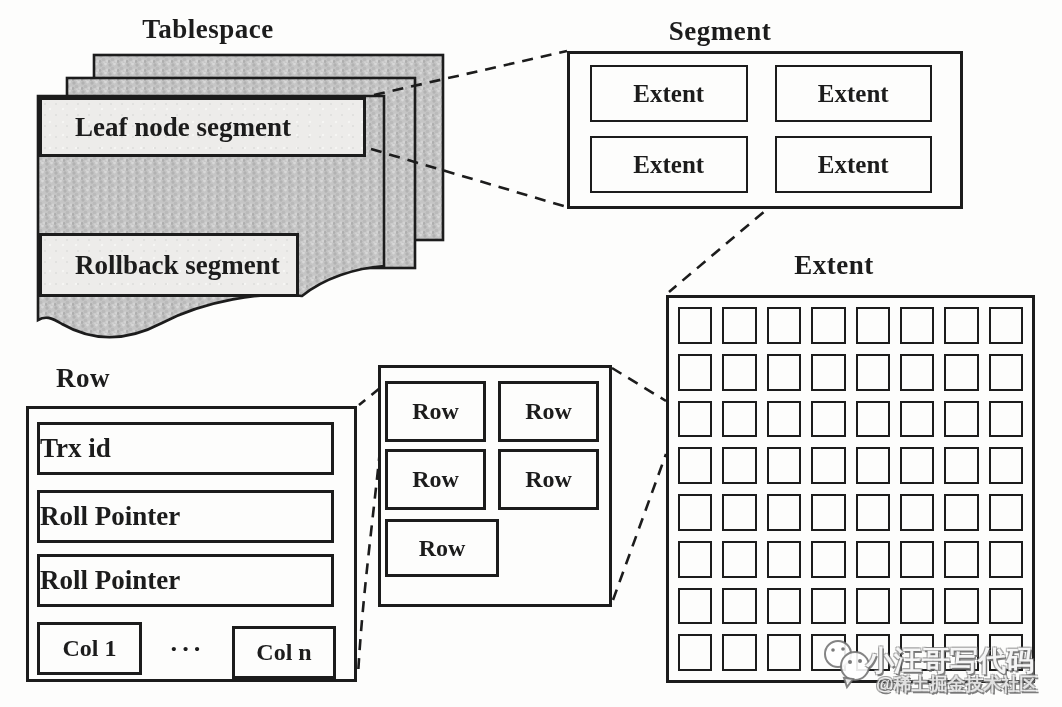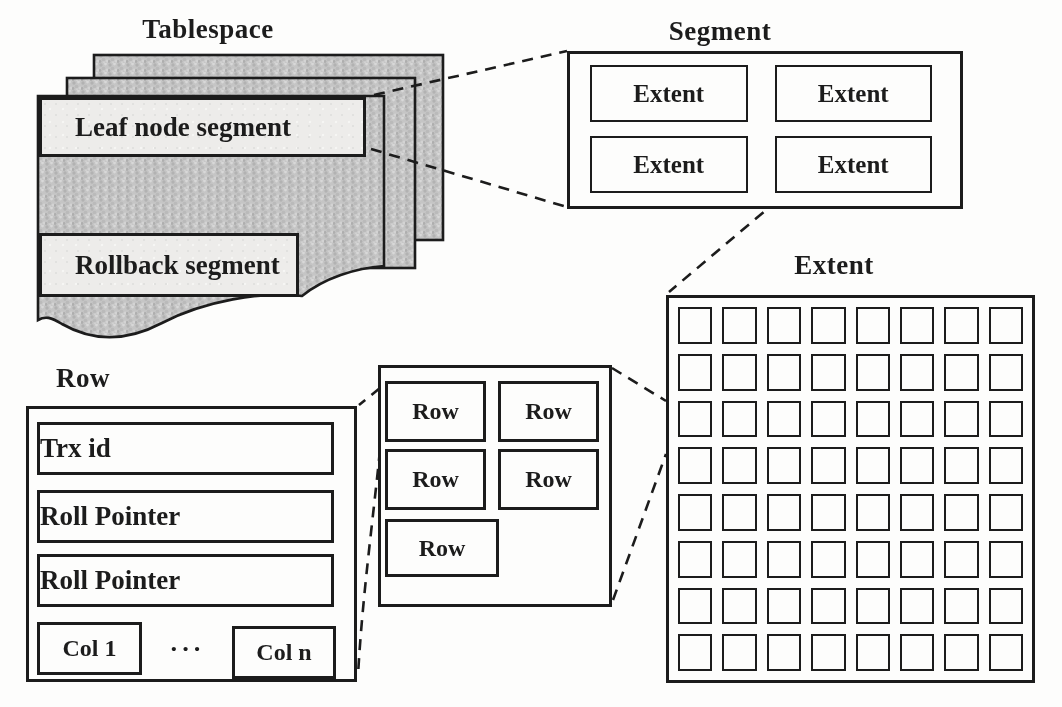--- a/index.html
+++ b/index.html
@@ -245,14 +245,31 @@
     <div class="row-field f0">Trx id</div>
     <div class="row-field f1">Roll Pointer</div>
     <div class="row-field f2">Roll Pointer</div>
     <div class="row-cols">
       <div class="col-box" id="col-first">Col 1</div>
       <div class="col-dots">···</div>
       <div class="col-box" id="col-last">Col n</div>
     </div>
   </div>
 
+  <div id="watermark">
+    <svg id="wm-logo" width="60" height="56" viewBox="0 0 60 56">
+      <g fill="rgba(255,255,255,.9)" stroke="rgba(110,110,110,.85)" stroke-width="2">
+        <circle cx="24" cy="18" r="13"></circle>
+        <circle cx="41" cy="30" r="14"></circle>
+        <path d="M30,42 L33,51 L39,43 Z"></path>
+      </g>
+      <g fill="rgba(90,90,90,.8)">
+        <circle cx="19" cy="14" r="1.8"></circle>
+          <circle cx="29" cy="13" r="1.8"></circle>
+        <circle cx="36" cy="26" r="2"></circle>
+          <circle cx="46" cy="25" r="2"></circle>
+      </g>
+    </svg>
+    <div class="wm-text" id="wm-title">小汪哥写代码</div>
+    <div class="wm-text" id="wm-sub">@稀土掘金技术社区</div>
+  </div>
 
 </div>
 
 </body></html>

